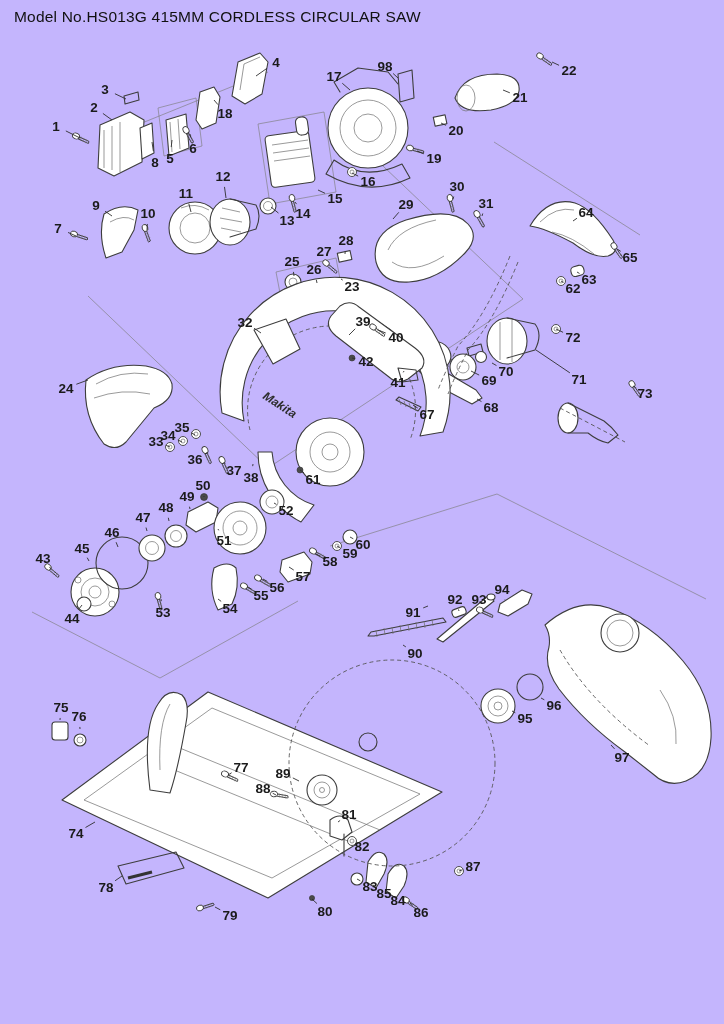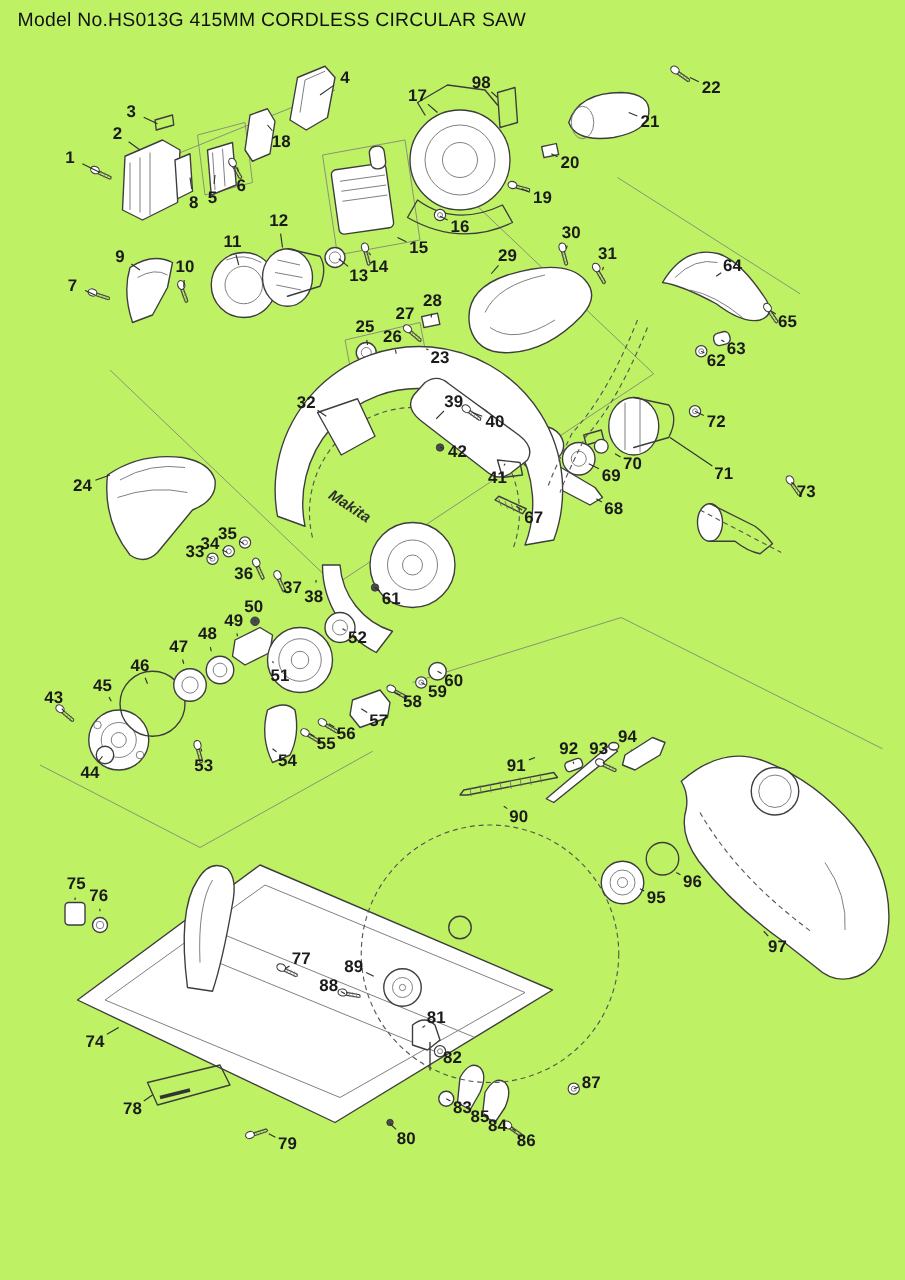--- a/index.html
+++ b/index.html
@@ -1,16 +1,16 @@
 <!DOCTYPE html>
 <html><head>
 <meta charset="utf-8">
 <style>
   html,body{margin:0;padding:0;background:#ffffff;}
-  .page{position:relative;width:724px;height:1024px;background:#bef264;overflow:hidden;
+  .page{position:relative;width:724px;height:1024px;background:#c4b5fd;overflow:hidden;
         font-family:"Liberation Sans",sans-serif;}
   .title{position:absolute;left:14px;top:8px;font-size:15.5px;font-weight:500;color:#111;
          letter-spacing:.2px;}
   svg{position:absolute;left:0;top:0;}
   .outline{fill:none;stroke:#3d3d3d;stroke-width:1.1;stroke-linejoin:round;stroke-linecap:round;}
   .thin{fill:none;stroke:#6e6e6e;stroke-width:.7;}
   .assoc{fill:none;stroke:#7d7d7d;stroke-width:.65;}
   .dash{fill:none;stroke:#555;stroke-width:.9;stroke-dasharray:4 3;}
   .fill-part{fill:#ffffff;stroke:#3d3d3d;stroke-width:1.1;stroke-linejoin:round;}
   .dark{fill:#4a4a4a;stroke:#333;stroke-width:.6;}

